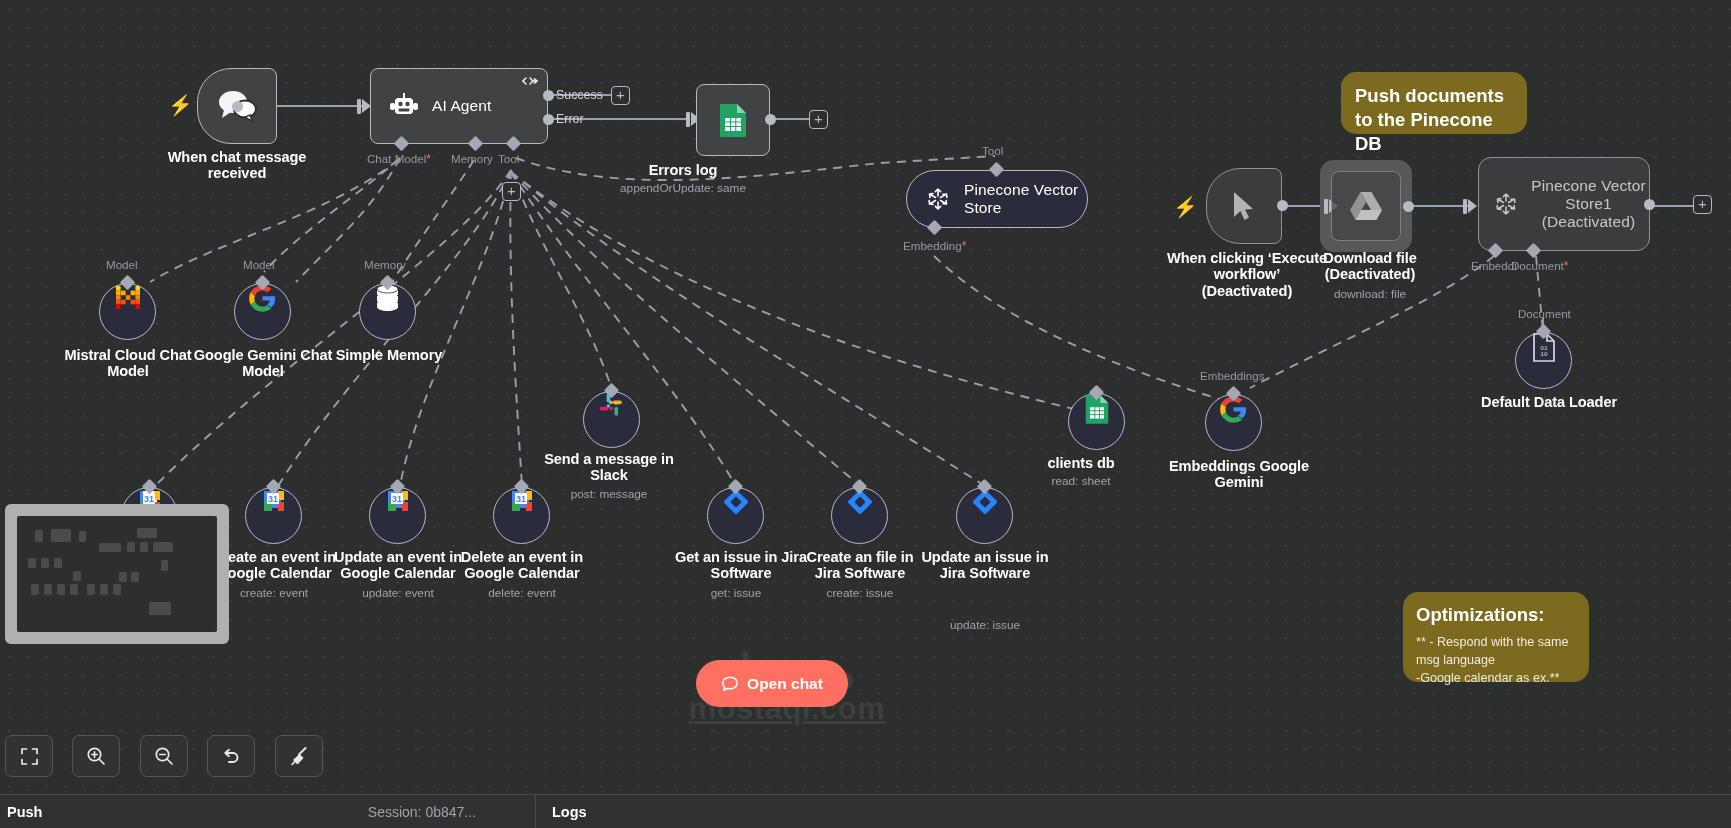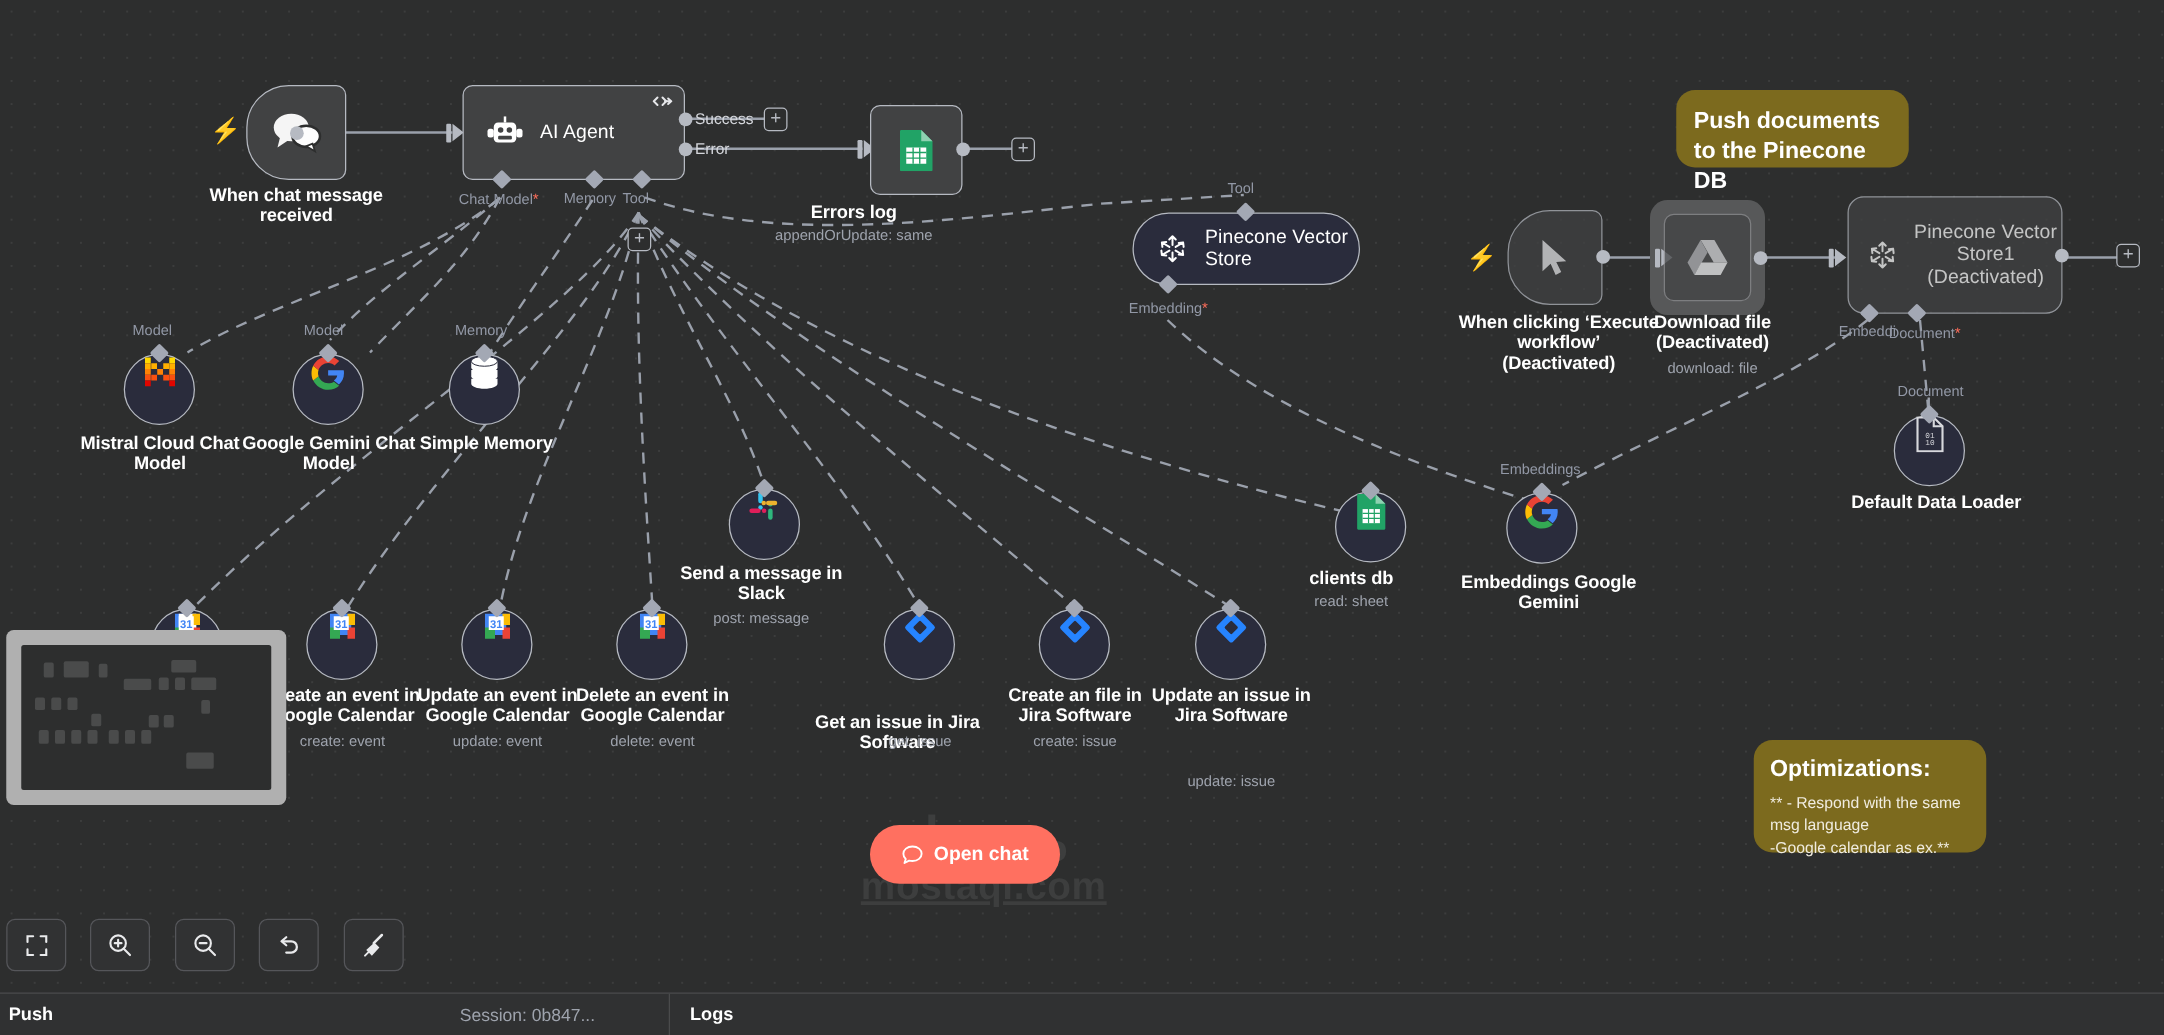--- a/index.html
+++ b/index.html
@@ -456,21 +456,21 @@
   </div>
   <div class="subcaption" style="left:533px;top:487px;width:152px;">post: message</div>
 
   <div class="diamond" style="left:730px;top:481px;z-index:3;"></div>
   <div class="cnode" style="left:707px;top:487px;">
     <svg width="28" height="28" viewBox="0 0 28 28">
       <rect x="5" y="5" width="18" height="18" transform="rotate(45 14 14)" fill="#2684ff" rx="2"></rect>
       <rect x="10" y="10" width="8" height="8" transform="rotate(45 14 14)" fill="#2a2c3c" rx="1"></rect>
     </svg>
   </div>
-  <div class="caption" style="left:640px;top:549px;width:156px;margin-top:21px;">
+  <div class="caption" style="left:663px;top:549px;width:156px;">
     <div>Get an issue in Jira</div>
     <div>Software</div>
   </div>
   <div class="subcaption" style="left:658px;top:586px;width:156px;">get: issue</div>
 
   <div class="diamond" style="left:854px;top:481px;z-index:3;"></div>
   <div class="cnode" style="left:831px;top:487px;">
     <svg width="28" height="28" viewBox="0 0 28 28">
       <rect x="5" y="5" width="18" height="18" transform="rotate(45 14 14)" fill="#2684ff" rx="2"></rect>
       <rect x="10" y="10" width="8" height="8" transform="rotate(45 14 14)" fill="#2a2c3c" rx="1"></rect>

